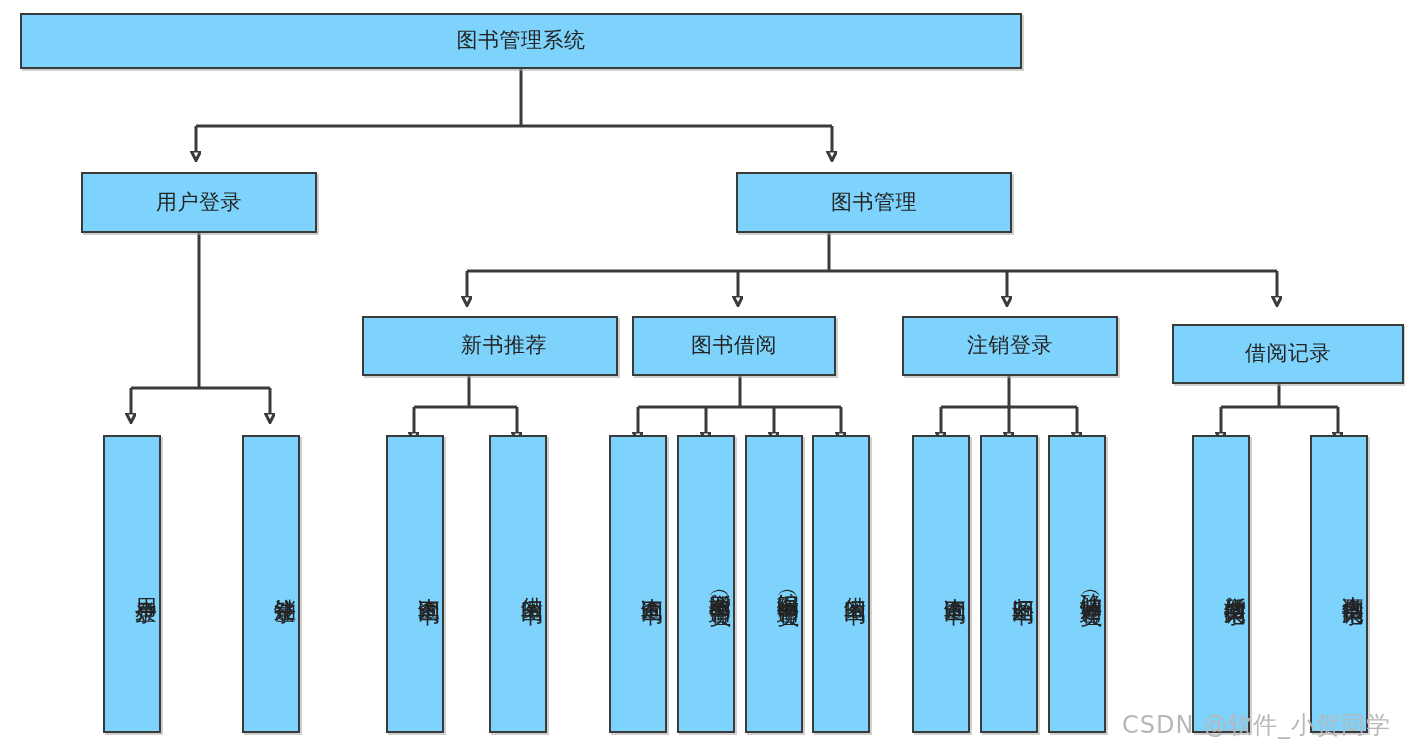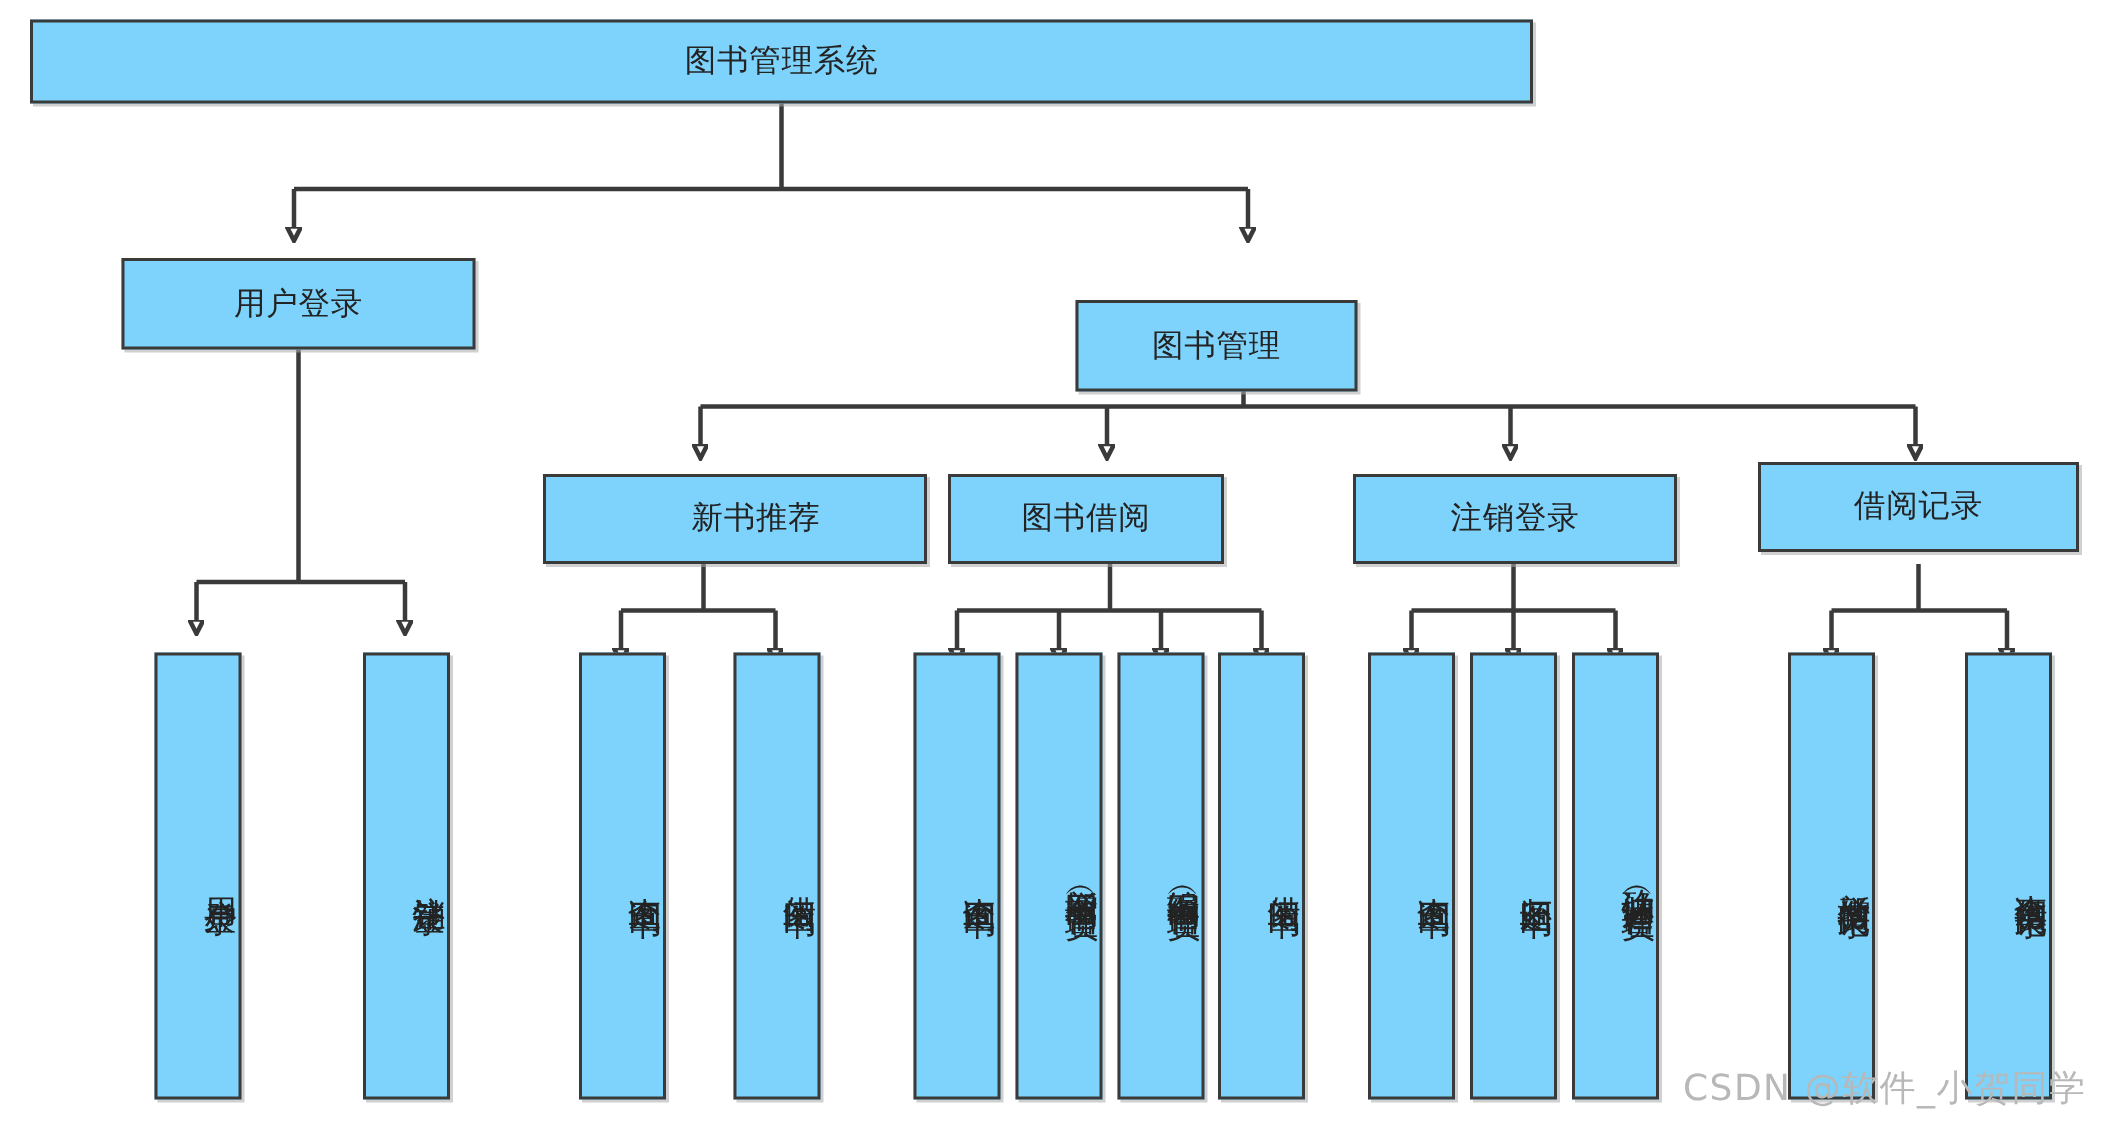--- a/index.html
+++ b/index.html
@@ -103,29 +103,29 @@
     <line x1="1279" y1="376" x2="1279" y2="407"></line>
     <line x1="1221" y1="407" x2="1338" y2="407"></line>
     <line x1="1221" y1="407" x2="1221" y2="433" marker-end="url(#arrow)"></line>
     <line x1="1338" y1="407" x2="1338" y2="433" marker-end="url(#arrow)"></line>
   </svg>
 
   <div class="node horiz" style="left:20px;top:13px;width:1002px;height:56px;">图书管理系统</div>
 
   <div class="node horiz" style="left:81px;top:172px;width:236px;height:61px;">用户登录</div>
 
-  <div class="node horiz" style="left:717px;top:172px;width:188px;height:61px;margin-top:28px;">图书管理</div>
+  <div class="node horiz" style="left:736px;top:172px;width:276px;height:61px;">图书管理</div>
 
   <div class="node horiz" style="left:362px;top:316px;width:256px;height:60px;padding-left:28px;">新书推荐</div>
 
-  <div class="node horiz" style="left:632px;top:316px;width:184px;height:60px;text-align:right;">图书借阅</div>
+  <div class="node horiz" style="left:632px;top:316px;width:204px;height:60px;text-align:right;">图书借阅</div>
 
   <div class="node horiz" style="left:902px;top:316px;width:216px;height:60px;">注销登录</div>
 
-  <div class="node horiz" style="left:1172px;top:308px;width:214px;height:60px;">借阅记录</div>
+  <div class="node horiz" style="left:1172px;top:324px;width:232px;height:60px;">借阅记录</div>
 
   <div class="node vert" style="left:103px;top:435px;width:58px;height:298px;">用户登录</div>
 
   <div class="node vert" style="left:242px;top:435px;width:58px;height:298px;">注销登录</div>
 
   <div class="node vert" style="left:386px;top:435px;width:58px;height:298px;">查询图书</div>
 
   <div class="node vert" style="left:489px;top:435px;width:58px;height:298px;">借阅图书</div>
 
   <div class="node vert" style="left:609px;top:435px;width:58px;height:298px;">查询图书</div>

